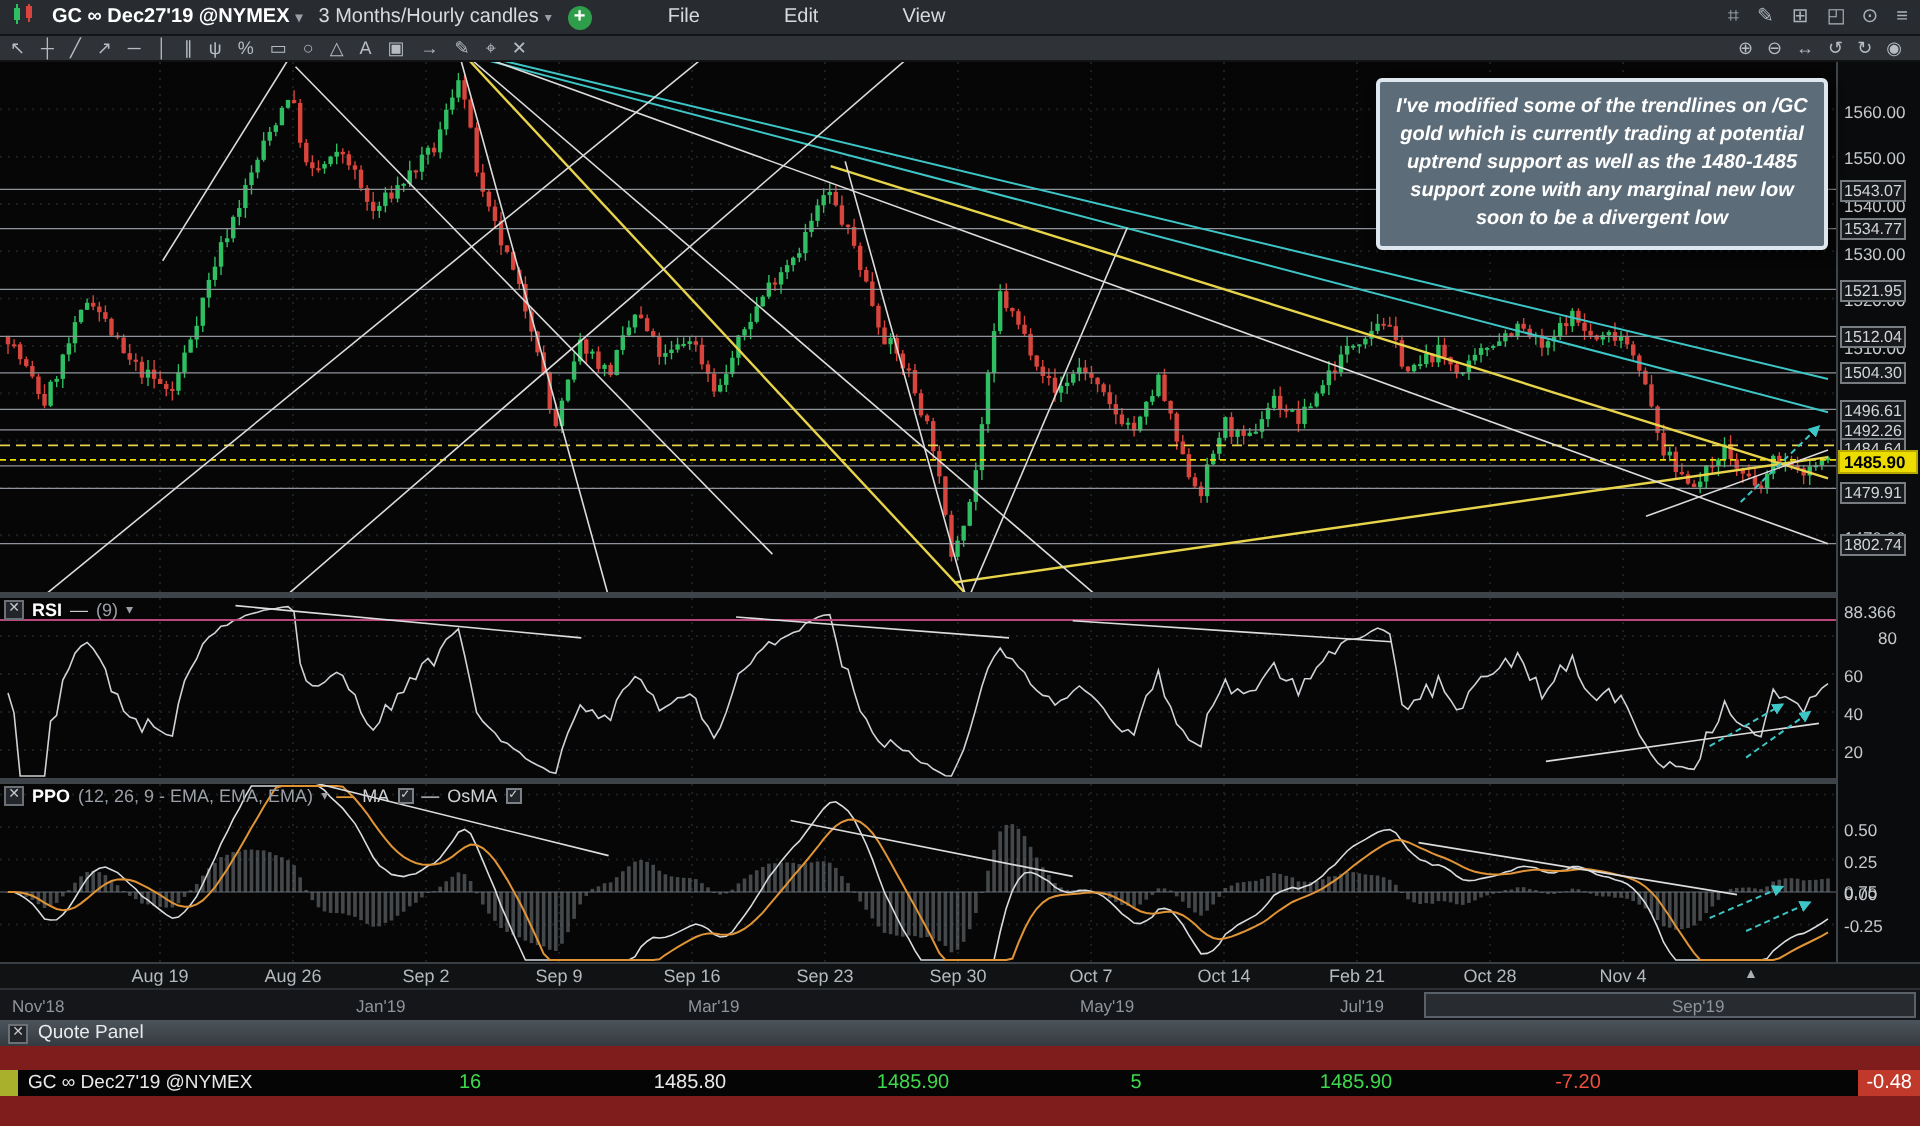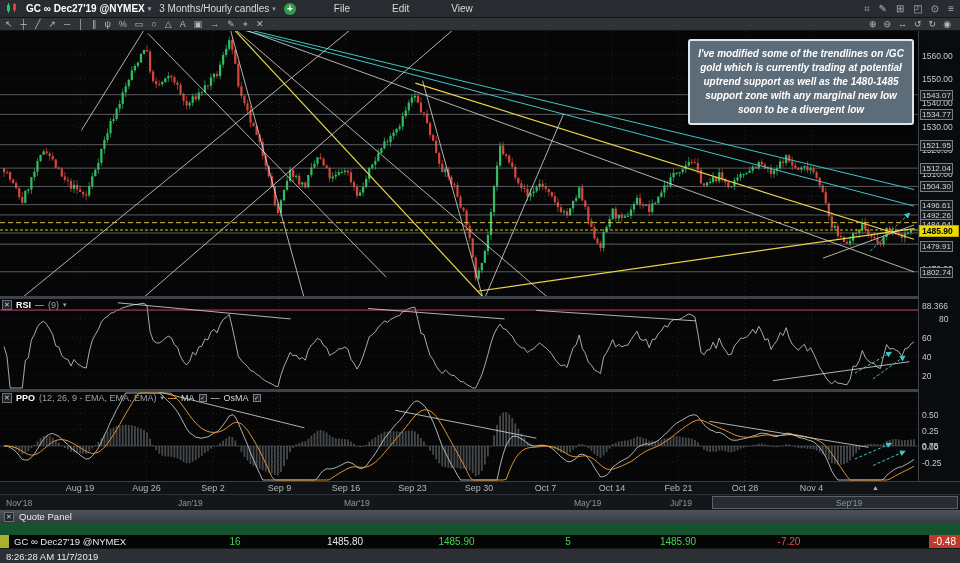--- a/index.html
+++ b/index.html
@@ -1,18 +1,18 @@
 <!DOCTYPE html>
 <html><head>
 <meta charset="utf-8">
 <style>
   *{box-sizing:border-box;margin:0;padding:0}
   html,body{background:#000;width:960px;height:563px;overflow:hidden;
     font-family:"Liberation Sans",sans-serif;}
-  #root{position:relative;width:960px;height:563px;background:#14532d;}
+  #root{position:relative;width:960px;height:563px;background:#7f1d1d;}
 
   
   .menubar{position:absolute;top:0;left:0;width:960px;height:18px;background:#282c31;
     border-bottom:1px solid #121417;display:flex;align-items:center;gap:8px;padding:0 6px;
     font-size:10px;color:#d8dadd;}
   .mb-btn{display:flex;align-items:center;gap:3px;white-space:nowrap;}
   .bold{font-weight:bold;color:#fff;}
   .caret{font-size:7px;color:#9aa0a6;}
   .menus{display:flex;gap:12px;}
   .menu-item{cursor:default;margin-left:30px;}
@@ -1252,21 +1252,21 @@
       <span class="date-label" style="left: 678.5px;">Feb 21</span>
       <span class="date-label" style="left: 745px;">Oct 28</span>
       <span class="date-label" style="left: 811.5px;">Nov 4</span>
     </div>
 
   <div class="navigator">
     <div class="nav-thumb"></div>
   <span class="nav-label" style="left: 6px;">Nov'18</span>
       <span class="nav-label" style="left: 178px;">Jan'19</span>
       <span class="nav-label" style="left: 344px;">Mar'19</span>
-      <span class="nav-label" style="left: 538px; padding-left: 36px;">May'19</span>
+      <span class="nav-label" style="left: 504px; padding-left: 36px;">May'19</span>
       <span class="nav-label" style="left: 670px;">Jul'19</span>
       <span class="nav-label" style="left: 836px;">Sep'19</span>
     </div>
 
   <div class="quote-title">
     <span class="close-box">✕</span>
     <span>Quote Panel</span>
   </div>
 
 
@@ -1279,17 +1279,14 @@
     <span class="qcell white">1485.80</span>
     <span class="qcell green">1485.90</span>
     <span class="qcell green">5</span>
     <span class="qcell green">1485.90</span>
     <span class="qcell red">-7.20</span>
     <span class="qcell pct">
         <span class="badge">-0.48</span>
       </span>
   </div>
 
-  <div class="statusbar">
-    <span>8:26:28 AM 11/7/2019</span>
-  </div>
 
 </div>
 
 </body></html>

